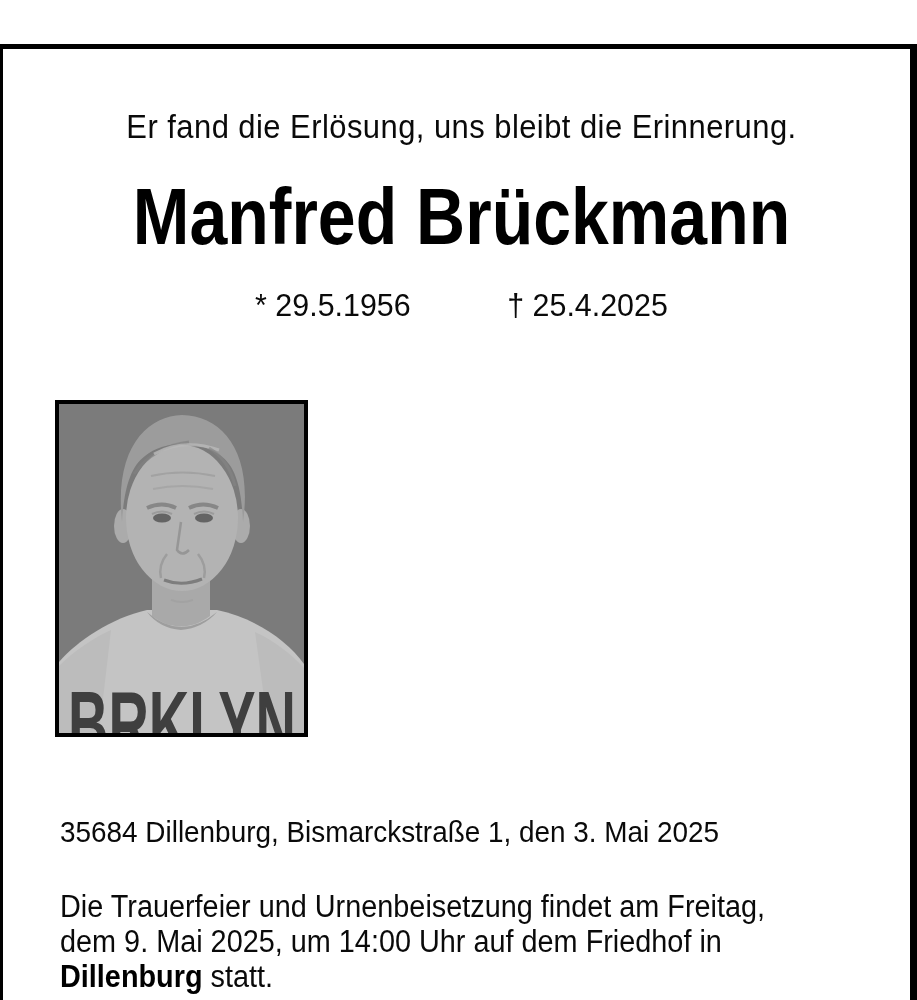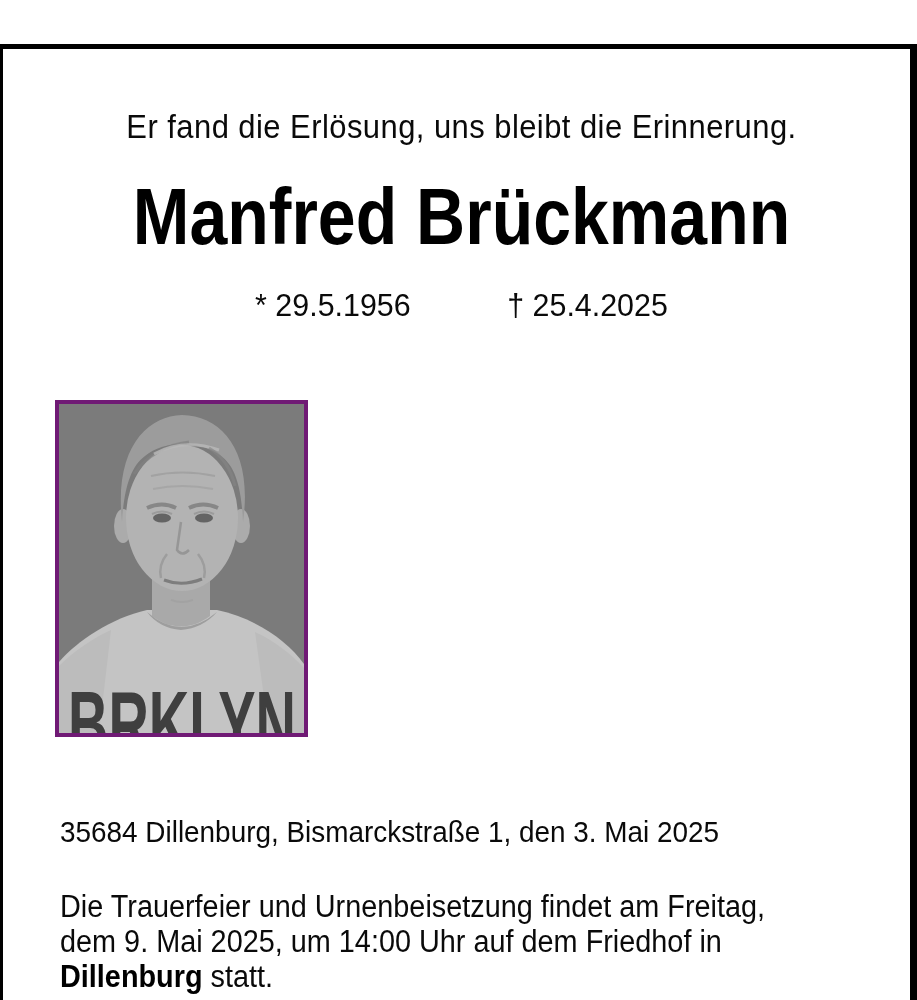--- a/index.html
+++ b/index.html
@@ -32,21 +32,21 @@
 
   .dates-row {
     position: absolute; left: 0; top: 238px; width: 917px;
     display: flex; justify-content: center; gap: 88px;
     font-size: 32px;
   }
   .dates-row span { transform: scaleX(0.95); transform-origin: 50% 0; white-space: nowrap; }
 
   .photo-frame {
     position: absolute; left: 52px; top: 351px; width: 253px; height: 337px;
-    border: 4px solid #701a75; background: #7b7b7b; overflow: hidden;
+    border: 4px solid #000000; background: #7b7b7b; overflow: hidden;
   }
   .photo-frame svg { display: block; width: 100%; height: 100%; }
 
   .mourners {
     position: absolute; left: 332px; top: 356px; width: 560px;
   }
   .mourners .intro {
     font-size: 38px; line-height: 38px; margin-bottom: 22px;
     transform: scaleX(0.90); transform-origin: 0 0; white-space: nowrap;
   }

